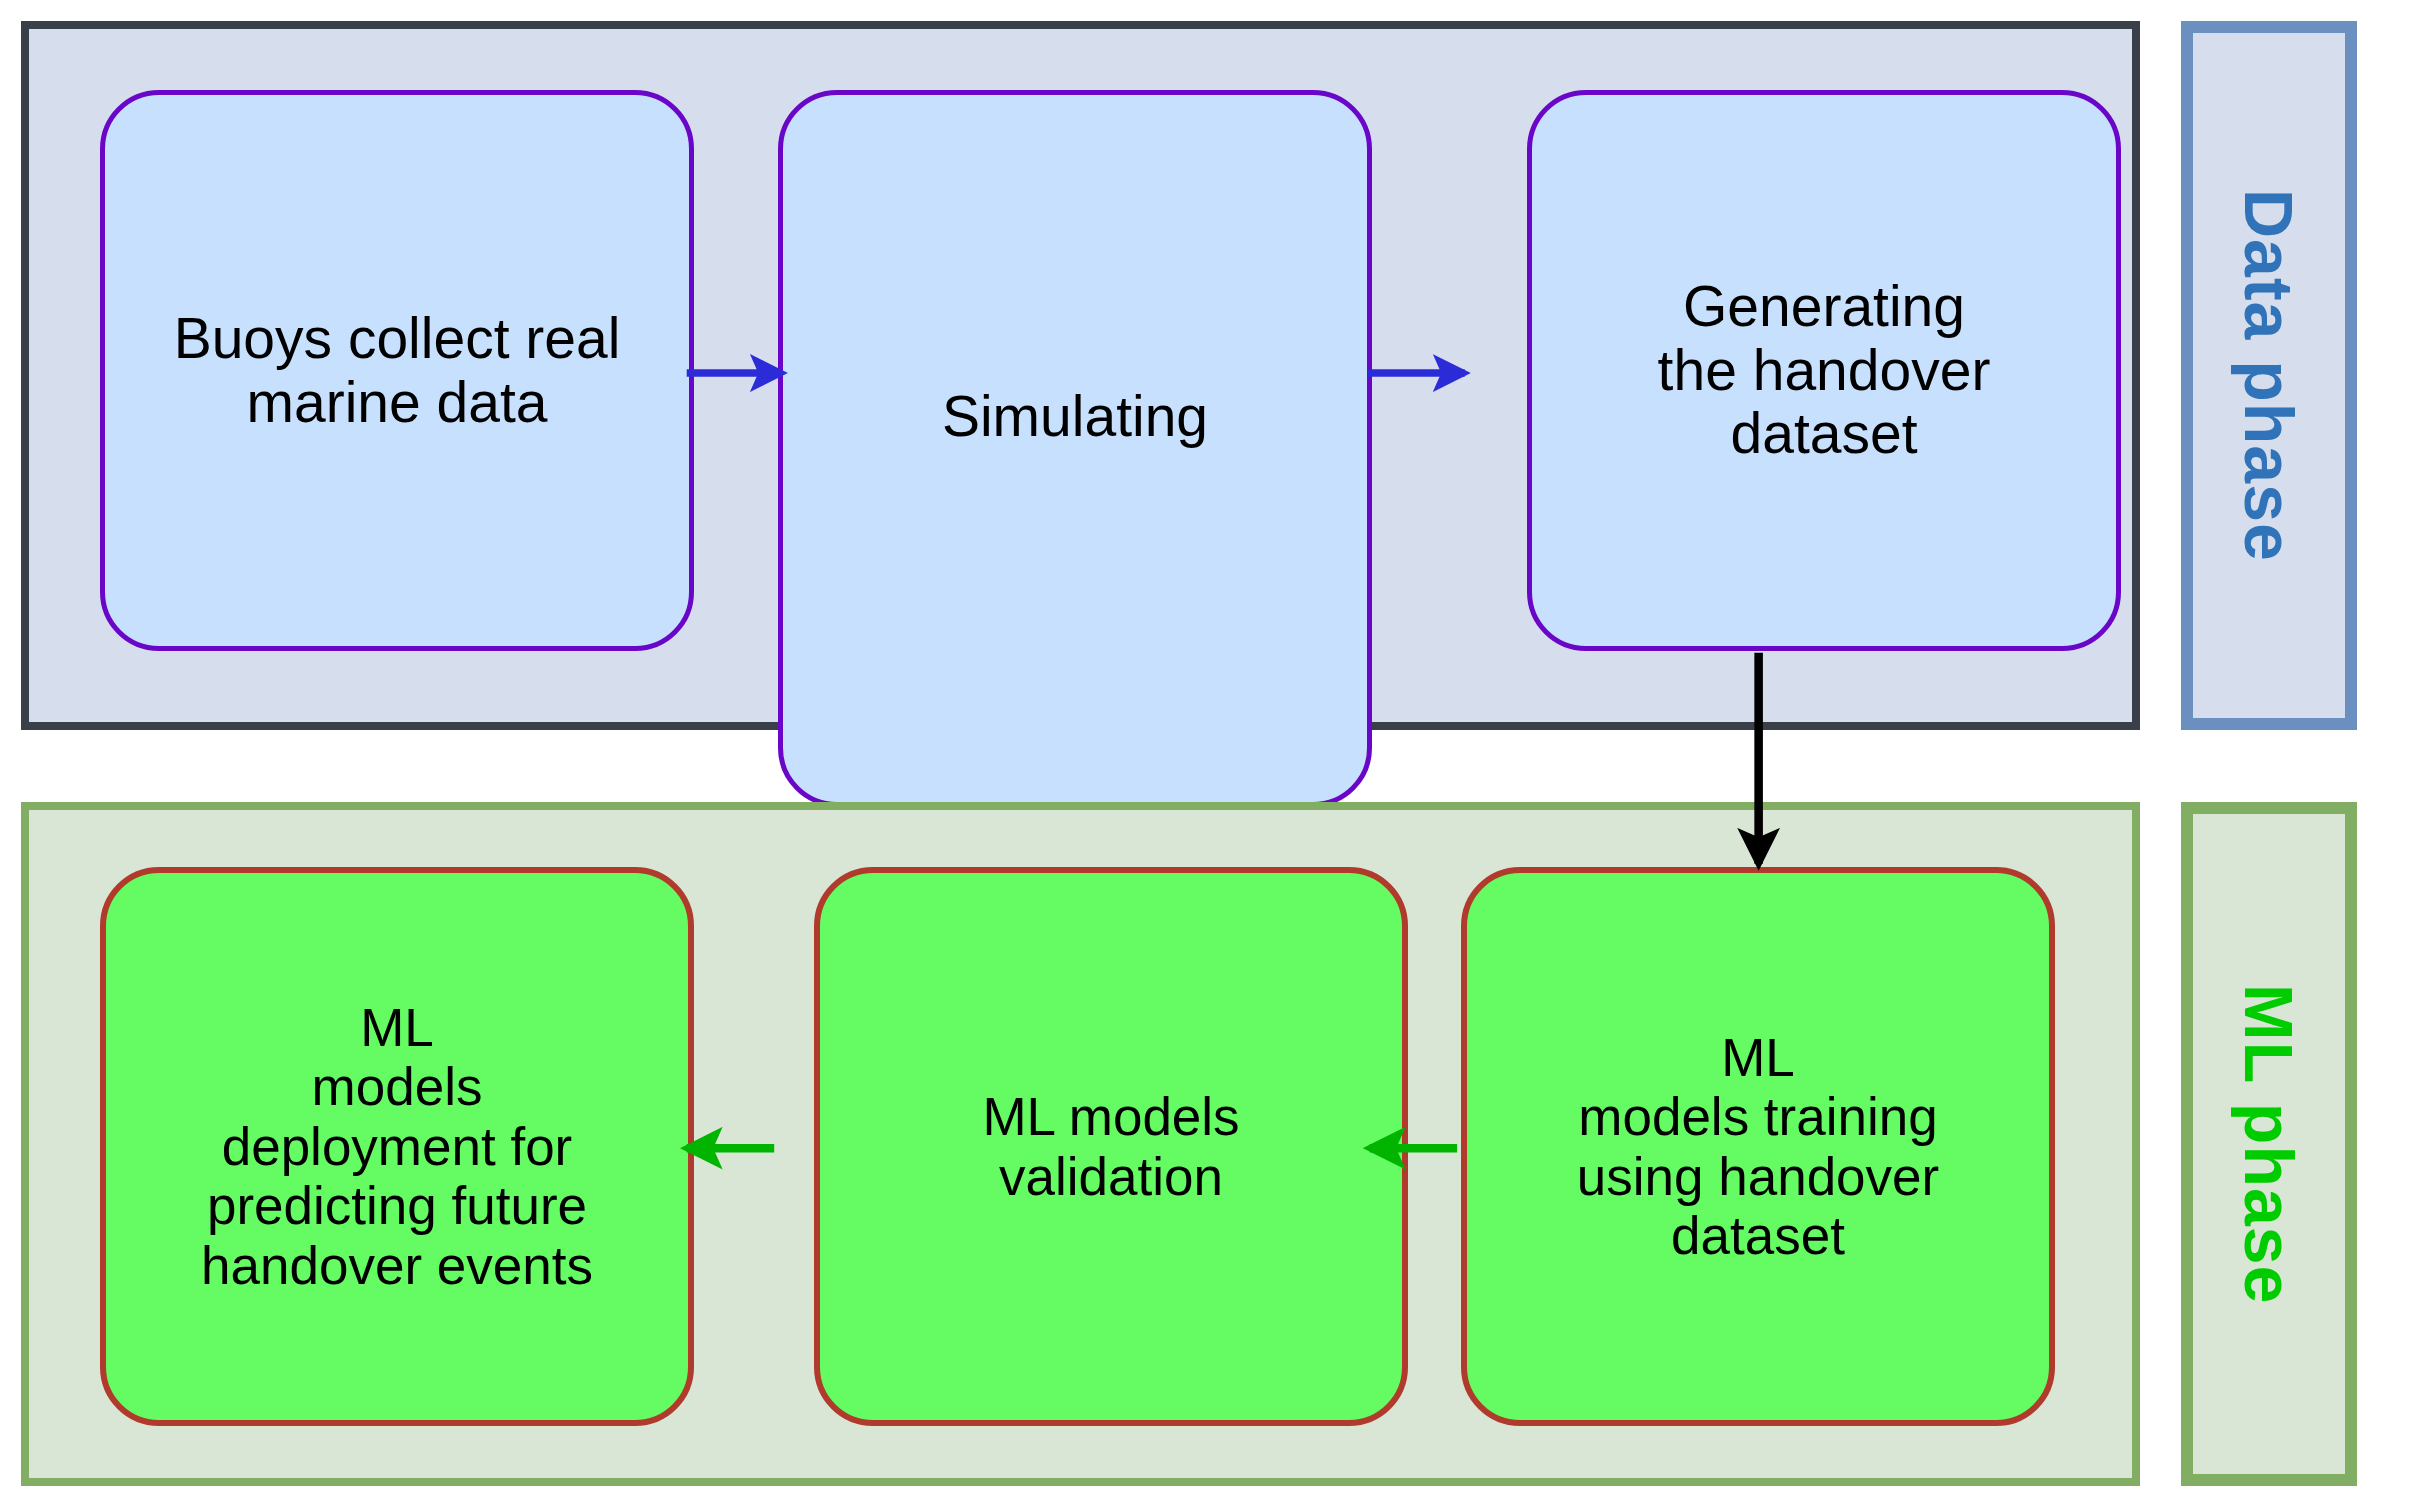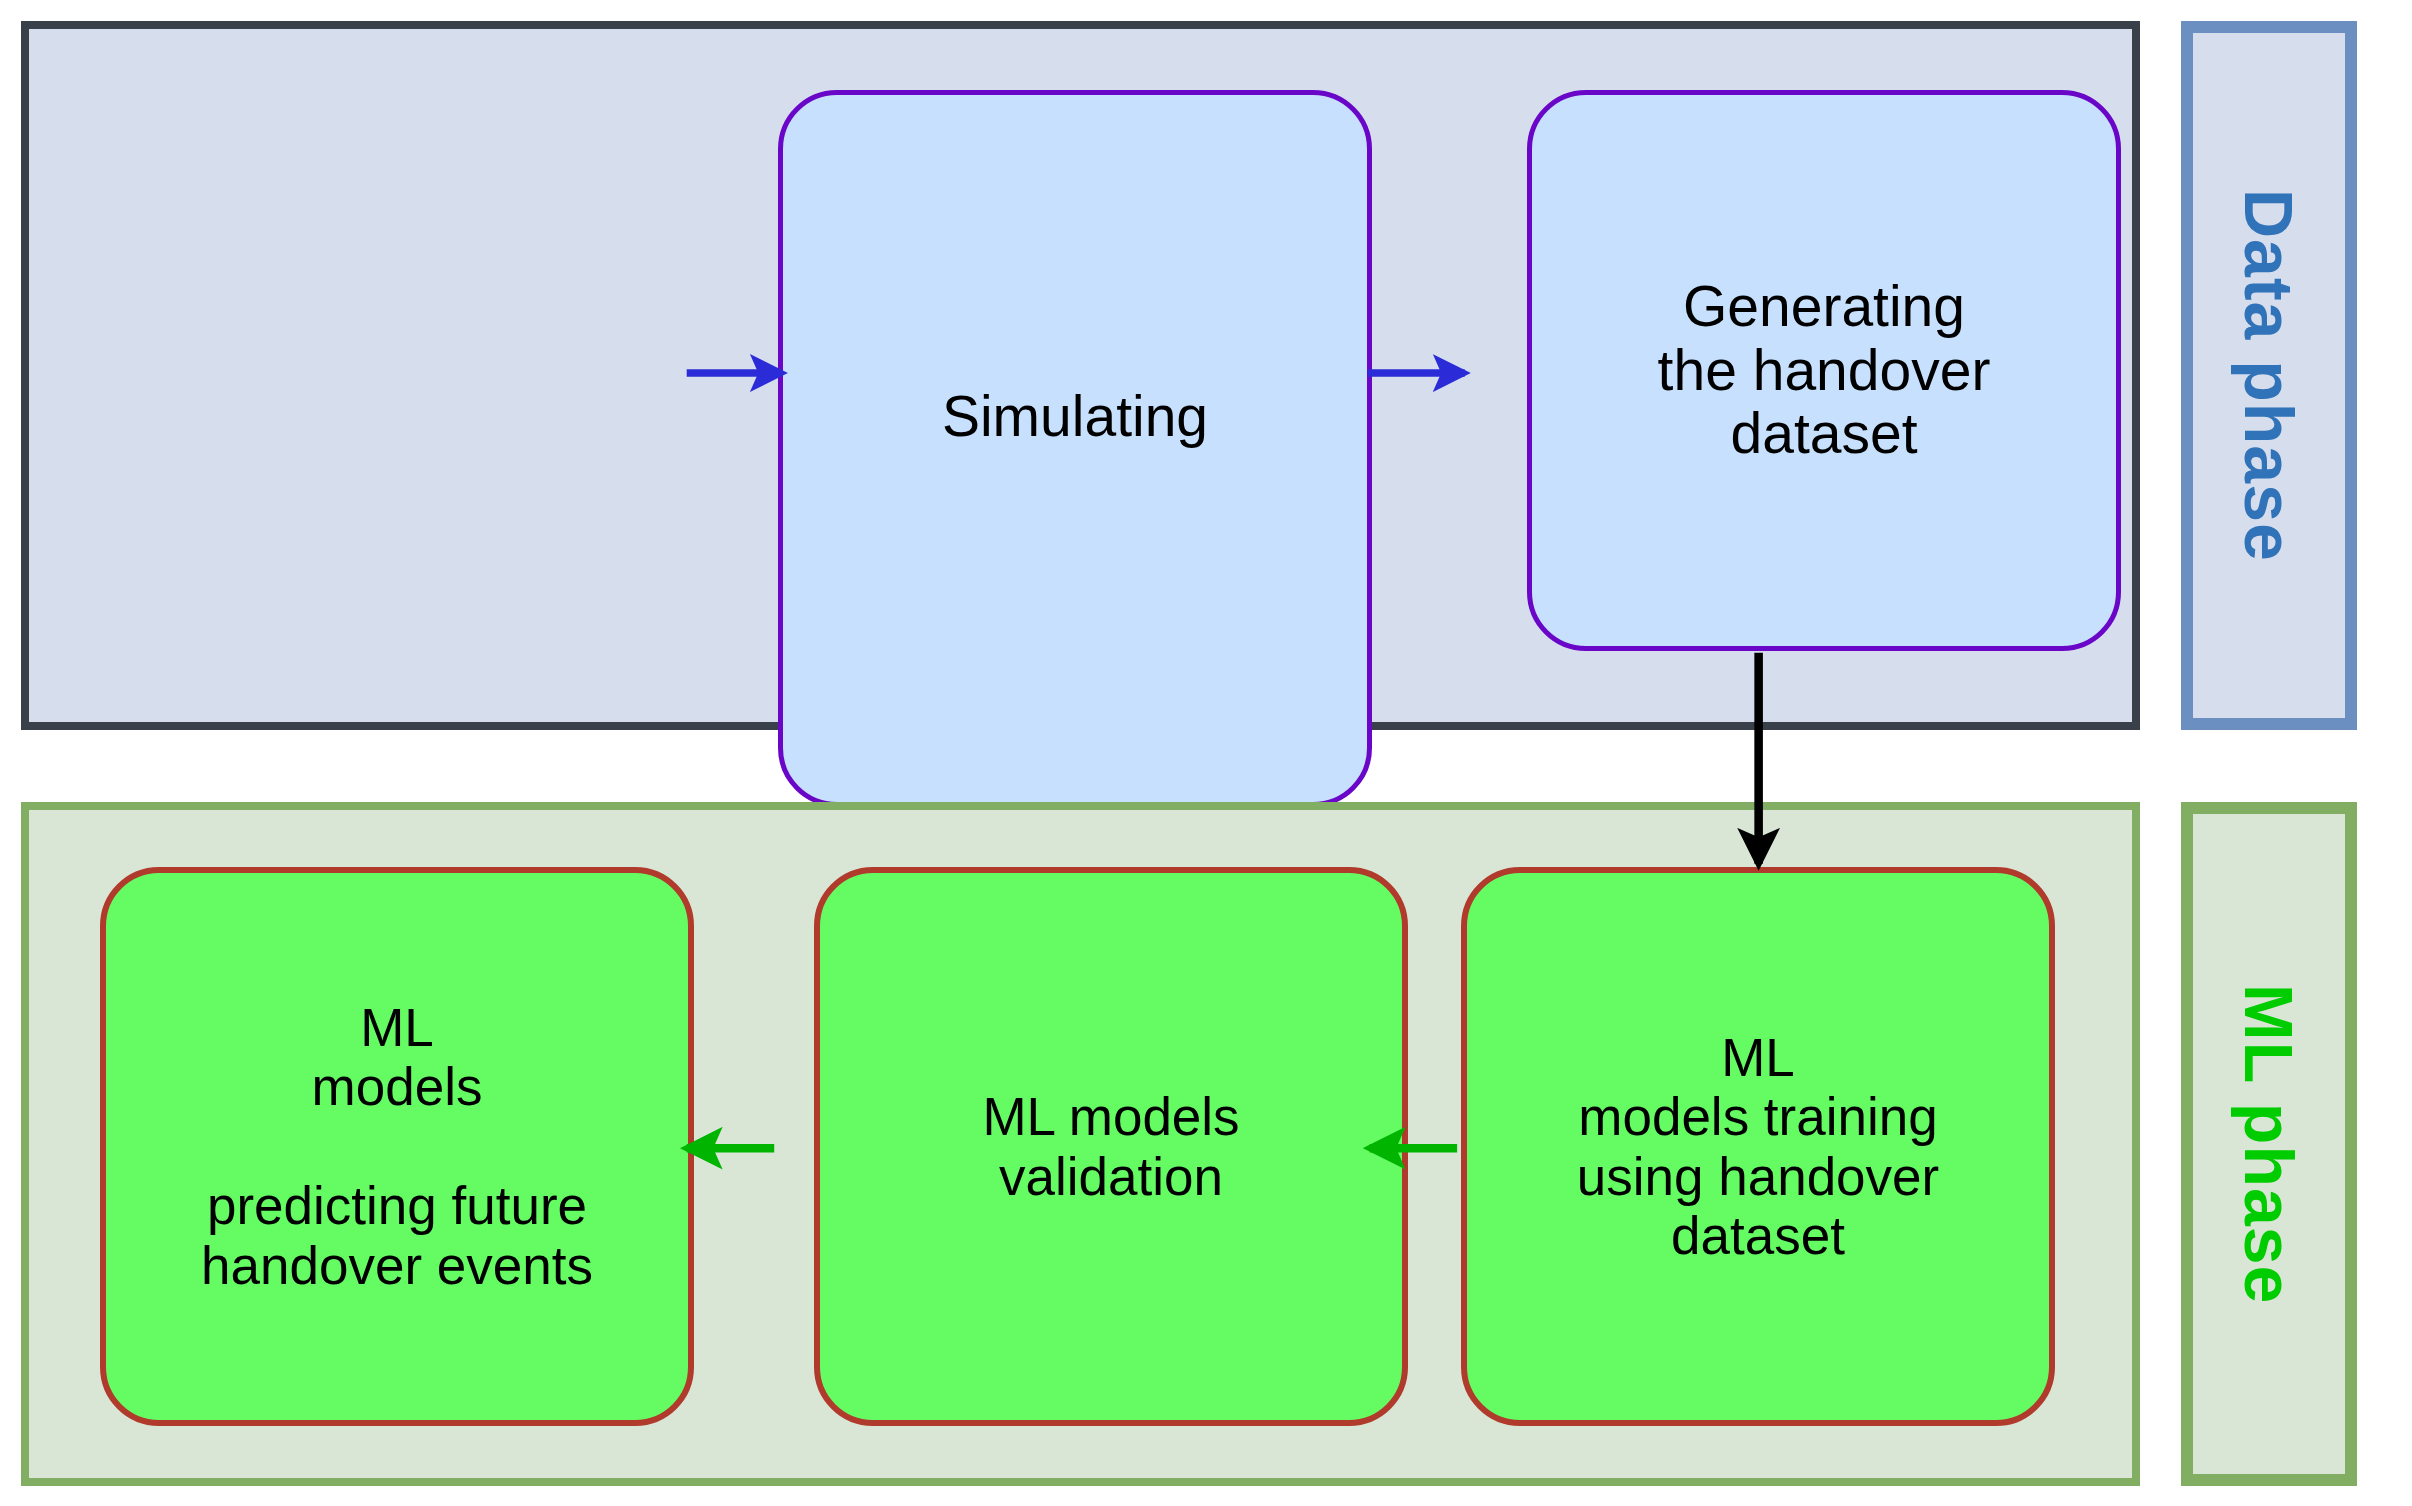--- a/index.html
+++ b/index.html
@@ -119,20 +119,27 @@
     pointer-events: none;
   }
 </style>
 </head>
 <body>
 
 <div id="canvas">
 
   <div class="phase-box" id="data-phase-container"></div>
 
+  <div class="node blue" id="node-buoys">
+    <div class="node-text">
+      <span>Buoys collect real</span>
+      <br>
+      <span>marine data</span>
+    </div>
+  </div>
 
   <div class="node blue" id="node-simulate">
     <div class="node-text">
       <span>Simulating</span>
       <br>
       <br>
     </div>
   </div>
 
   <div class="node blue" id="node-generate">
@@ -149,20 +156,21 @@
     <span class="phase-label-text">Data phase</span>
   </div>
 
   <div class="phase-box" id="ml-phase-container"></div>
 
   <div class="node green" id="node-deploy">
     <div class="node-text">
       <span class="big">ML</span>
       <span>models</span>
       <br>
+      <span>deployment for</span>
       <br>
       <span>predicting future</span>
       <br>
       <span>handover events</span>
     </div>
   </div>
 
   <div class="node green" id="node-validate">
     <div class="node-text">
       <span>ML models</span>

